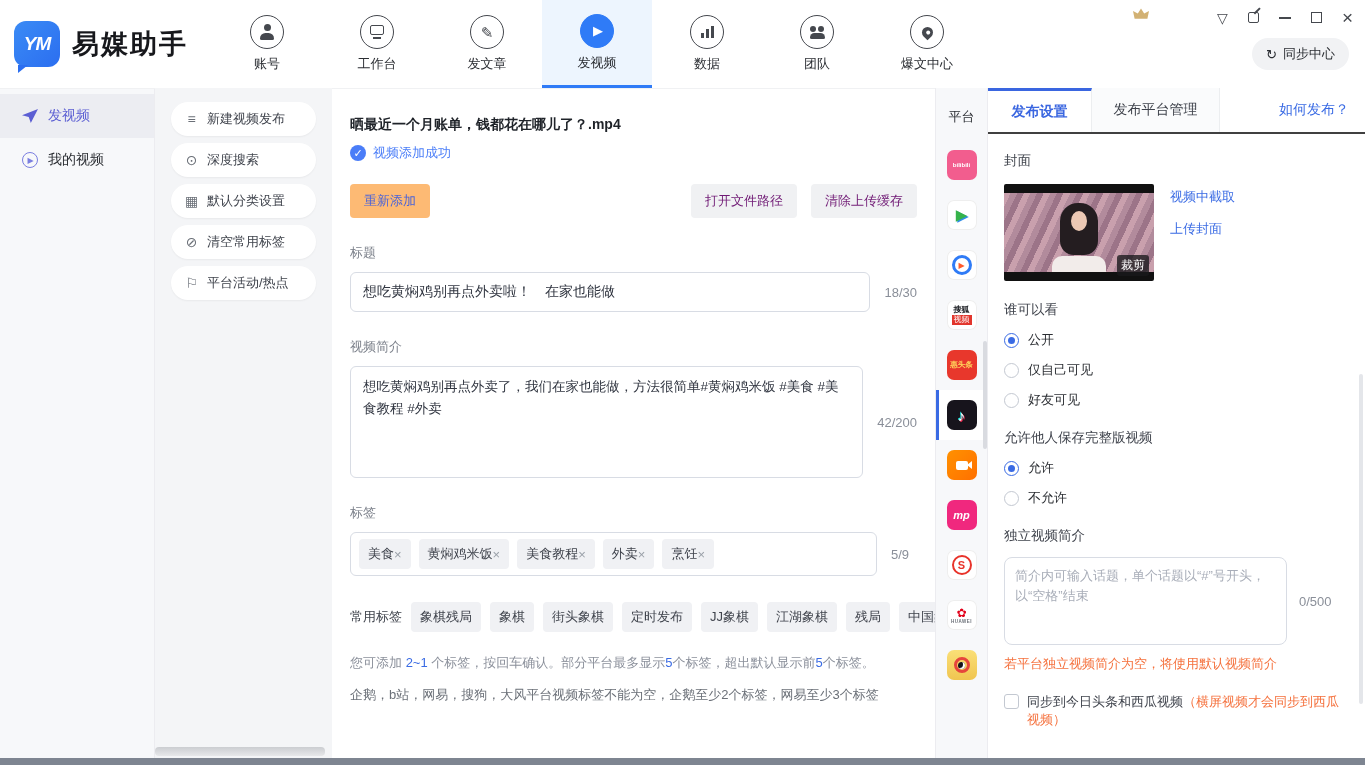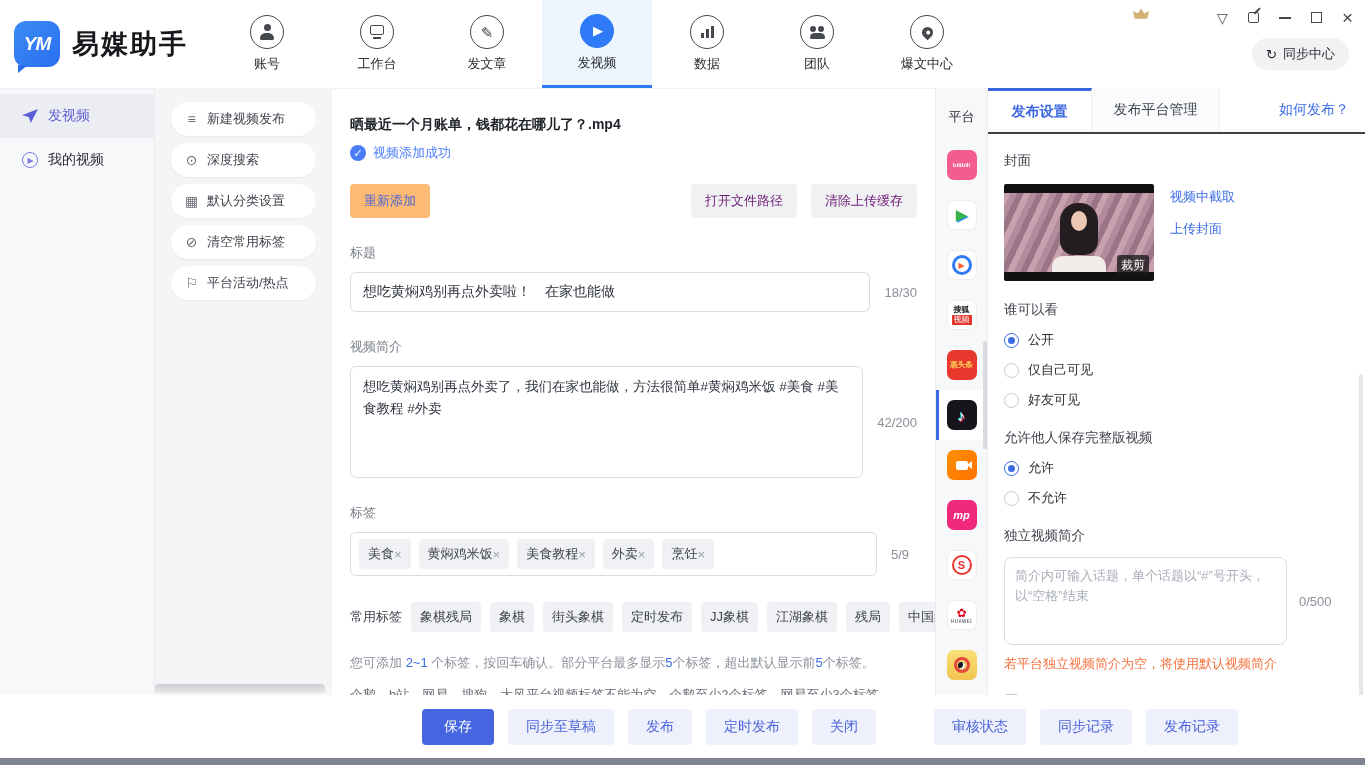--- a/index.html
+++ b/index.html
@@ -456,25 +456,14 @@
 
         <div class="cb-row">
           <span class="checkbox"></span>
           <span class="cb-label"><span>同步到今日头条和西瓜视频</span><span class="cb-orange">（横屏视频才会同步到西瓜视频）</span></span>
         </div>
         <div class="rp-scroll"></div>
       </div>
     </div>
   </div>
 
-  <div class="footer">
-    <span class="f-btn solid">保存</span>
-    <span class="f-btn">同步至草稿</span>
-    <span class="f-btn">发布</span>
-    <span class="f-btn">定时发布</span>
-    <span class="f-btn">关闭</span>
-    <span class="f-gap"></span>
-    <span class="f-btn">审核状态</span>
-    <span class="f-btn">同步记录</span>
-    <span class="f-btn">发布记录</span>
-  </div>
   <div class="bottom-edge"></div>
 </div>
 
 </body></html>

